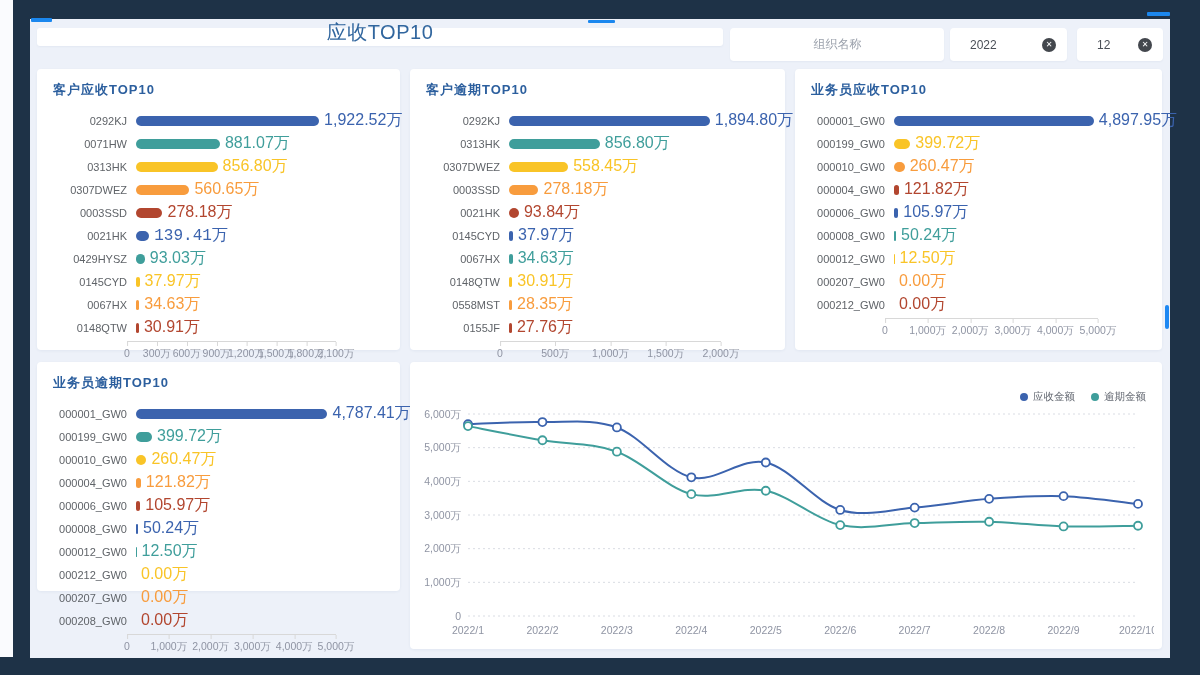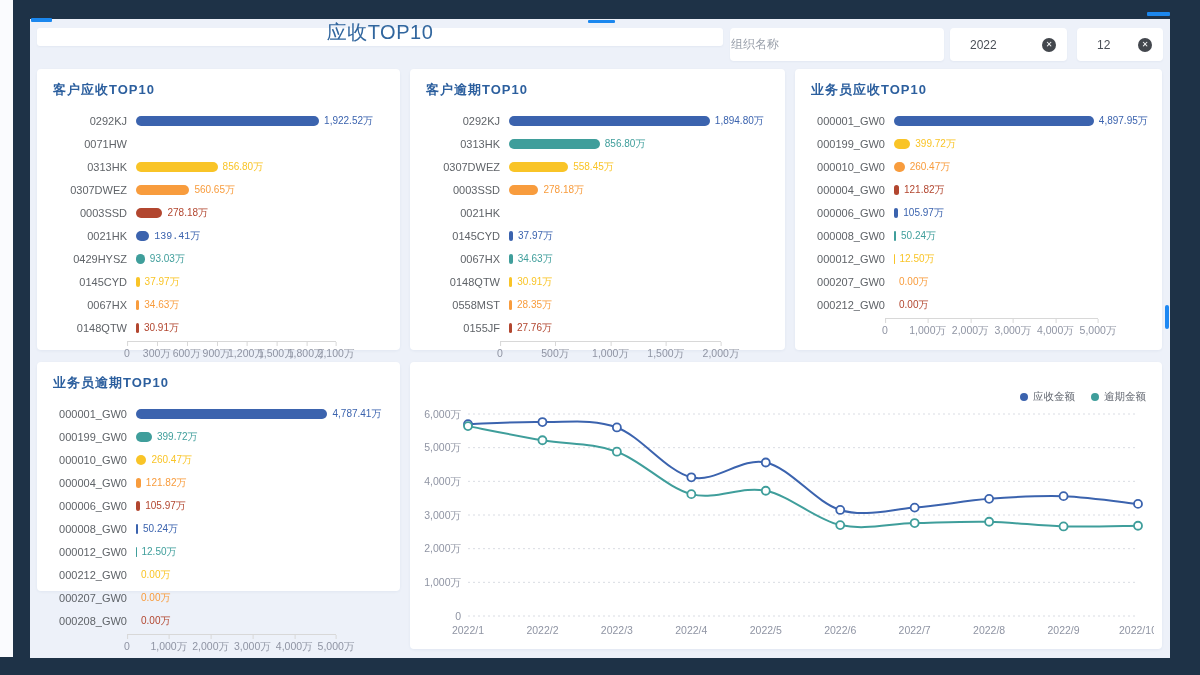--- a/index.html
+++ b/index.html
@@ -18,21 +18,21 @@
   .dash2{left:588px;top:20px;width:27px;height:3px;}
   .dash3{left:1147px;top:12px;width:23px;height:4px;}
   .scroll-thumb{position:absolute;left:1165px;top:305px;width:4px;height:24px;background:#1e88f2;border-radius:2px;}
 
   
   .header-card{position:absolute;left:7px;top:9px;width:686px;height:18px;background:#ffffff;border-radius:3px;
     display:flex;align-items:flex-end;justify-content:center;box-shadow:0 1px 2px rgba(40,70,120,.05);}
   .page-title{font-size:20px;color:#31669e;letter-spacing:.5px;}
   .filter-box{position:absolute;top:9px;height:33px;background:#ffffff;border-radius:4px;display:flex;align-items:center;
     box-shadow:0 1px 2px rgba(40,70,120,.05);font-size:12px;box-sizing:border-box;}
-  .f-org{left:700px;width:214px;padding-left:1px;color:#9aa0ab;}
+  .f-org{left:700px;width:214px;padding-left:1px;color:#9aa0ab;justify-content:center;}
   .f-year{left:920px;width:117px;padding-left:20px;color:#4a4f57;justify-content:space-between;padding-right:11px;}
   .f-month{left:1047px;width:86px;padding-left:20px;color:#4a4f57;justify-content:space-between;padding-right:11px;}
   .clear{width:14px;height:14px;border-radius:50%;background:#43474d;color:#fff;font-size:8px;line-height:14px;
     text-align:center;cursor:pointer;flex:none;}
 
   
   .card{position:absolute;background:#fff;border-radius:4px;box-shadow:0 1px 3px rgba(40,70,120,.06);
     padding:12px 16px 6px 16px;box-sizing:border-box;}
   .c1{left:7px;top:50px;width:363px;height:281px;}
   .c2{left:380px;top:50px;width:375px;height:281px;}
@@ -41,21 +41,21 @@
   .c5{left:380px;top:343px;width:752px;height:287px;}
   .card-title{margin:0 0 10px 0;font-size:13px;font-weight:bold;color:#2c5f9e;letter-spacing:1px;}
 
   
   .rows{}
   .brow{display:flex;align-items:center;height:23px;}
   .blabel{flex:none;width:74px;text-align:right;padding-right:9px;font-size:11px;color:#5f6368;white-space:nowrap;}
   .btrack{flex:1;min-width:0;position:relative;height:100%;display:flex;align-items:center;}
   .brange{width:calc(100% - 48px);display:flex;align-items:center;position:relative;}
   .bbar{height:10px;border-radius:5px;flex:none;}
-  .bval{font-size:10px;margin-left:5px;white-space:nowrap;}
+  .bval{font-size:16px;margin-left:5px;white-space:nowrap;}
   .baxis{display:flex;height:20px;margin-top:2px;}
   .baxis .spacer{flex:none;width:74px;}
   .baxistrack{flex:1;position:relative;}
   .baxisrange{width:calc(100% - 48px);height:100%;position:relative;border-top:1px solid #d8d8d8;}
   .btick{position:absolute;top:5px;transform:translateX(-50%);font-size:10.5px;color:#8f94a3;white-space:nowrap;}
   .btick::before{content:"";position:absolute;left:50%;top:-5px;width:1px;height:4px;background:#d8d8d8;}
 
   
   .legend{position:absolute;right:16px;top:28px;display:flex;gap:16px;align-items:center;}
   .litem{display:flex;align-items:center;gap:5px;cursor:pointer;}
@@ -95,20 +95,26 @@
           <span class="blabel">0292KJ</span>
           <div class="btrack">
             <div class="brange">
               <div class="bbar" style="width: 91.5486%; background: rgb(59, 99, 174);"></div>
               <span class="bval" style="color: rgb(59, 99, 174);">1,922.52万</span>
             </div>
           </div>
         </div>
         <div class="brow">
           <span class="blabel">0071HW</span>
+          <div class="btrack">
+            <div class="brange">
+              <div class="bbar" style="width: 41.9557%; background: rgb(63, 158, 155);"></div>
+              <span class="bval" style="color: rgb(63, 158, 155);">881.07万</span>
+            </div>
+          </div>
         </div>
         <div class="brow">
           <span class="blabel">0313HK</span>
           <div class="btrack">
             <div class="brange">
               <div class="bbar" style="width: 40.8%; background: rgb(249, 196, 39);"></div>
               <span class="bval" style="color: rgb(249, 196, 39);">856.80万</span>
             </div>
           </div>
         </div>
@@ -227,20 +233,26 @@
           <span class="blabel">0003SSD</span>
           <div class="btrack">
             <div class="brange">
               <div class="bbar" style="width: 13.909%; background: rgb(248, 156, 61);"></div>
               <span class="bval" style="color: rgb(248, 156, 61);">278.18万</span>
             </div>
           </div>
         </div>
         <div class="brow">
           <span class="blabel">0021HK</span>
+          <div class="btrack">
+            <div class="brange">
+              <div class="bbar" style="width: 4.692%; background: rgb(178, 70, 47);"></div>
+              <span class="bval" style="color: rgb(178, 70, 47);">93.84万</span>
+            </div>
+          </div>
         </div>
         <div class="brow">
           <span class="blabel">0145CYD</span>
           <div class="btrack">
             <div class="brange">
               <div class="bbar" style="width: 1.8985%; background: rgb(59, 99, 174);"></div>
               <span class="bval" style="color: rgb(59, 99, 174);">37.97万</span>
             </div>
           </div>
         </div>

